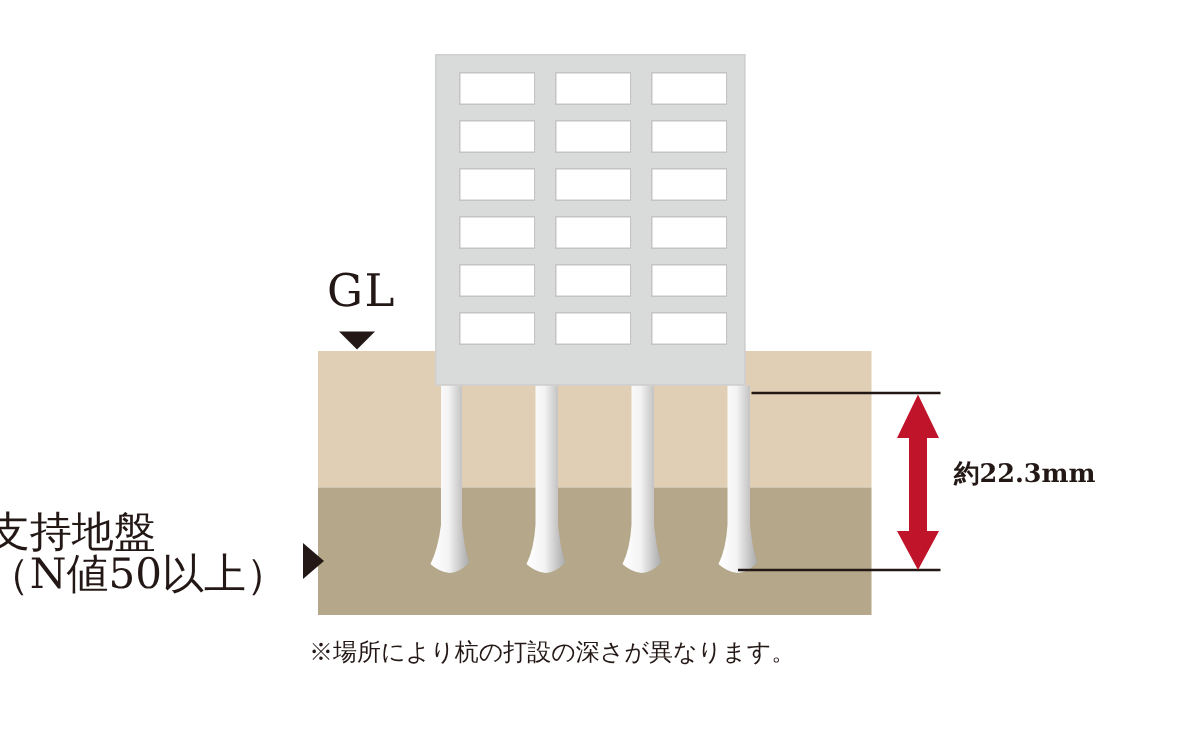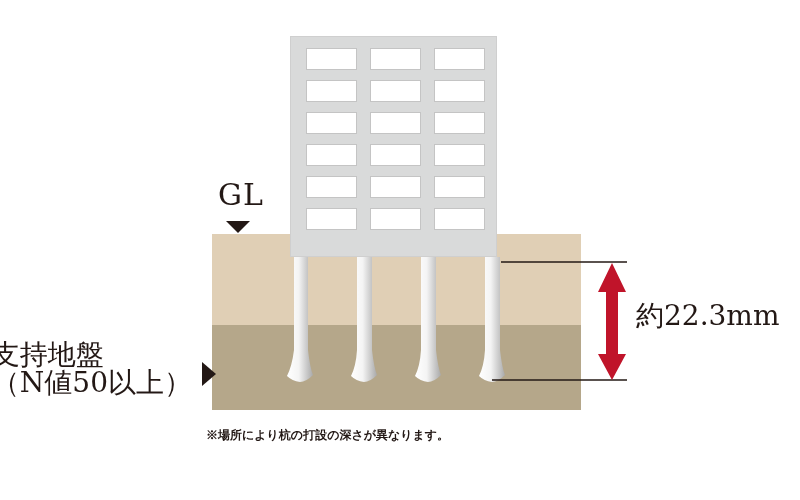--- a/index.html
+++ b/index.html
@@ -4,23 +4,23 @@
 <style>
   html, body { margin: 0; padding: 0; background: #ffffff; }
   body { width: 800px; height: 500px; position: relative; overflow: hidden;
          font-family: "DejaVu Serif", "Liberation Serif", serif; color: #231815; }
   .abs { position: absolute; text-align: center; }
   .ground-upper { left: 212px; top: 234px; width: 369px; height: 91px; background: #E0CFB5; }
   .ground-lower { left: 212px; top: 325px; width: 369px; height: 85px; background: #B5A78A; }
   .building { left: 290px; top: 36px; width: 207px; height: 221px; background: #D9DADA; border: 1px solid #cfcfcf; box-sizing: border-box; }
   .window { position: absolute; width: 51px; height: 22px; background: #ffffff; border: 1px solid #c4c4c4; box-sizing: border-box; }
   .gl-text { left: 218px; top: 178px; font-size: 30px; line-height: 34px; letter-spacing: 1px; }
-  .label-right { left: 636px; top: 303px; font-size: 28px; line-height: 26px; white-space: nowrap; }
+  .label-right { left: 636px; top: 303px; font-size: 17px; line-height: 26px; white-space: nowrap; font-weight: bold; }
   .label-left { right: 608px; top: 341px; font-size: 28px; line-height: 28px; text-align: left; white-space: nowrap; }
-  .note { left: 206px; top: 424px; font-size: 12px; line-height: 22px; white-space: nowrap; font-weight: bold; }
+  .note { left: 206px; top: 424px; font-size: 16px; line-height: 22px; white-space: nowrap; }
   svg.overlay { position: absolute; left: 0; top: 0; }
 </style>
 </head>
 <body>
 
 <div class="abs ground-upper"></div>
 <div class="abs ground-lower"></div>
 
 <svg class="overlay" width="800" height="500" viewBox="0 0 800 500">
   <defs>

